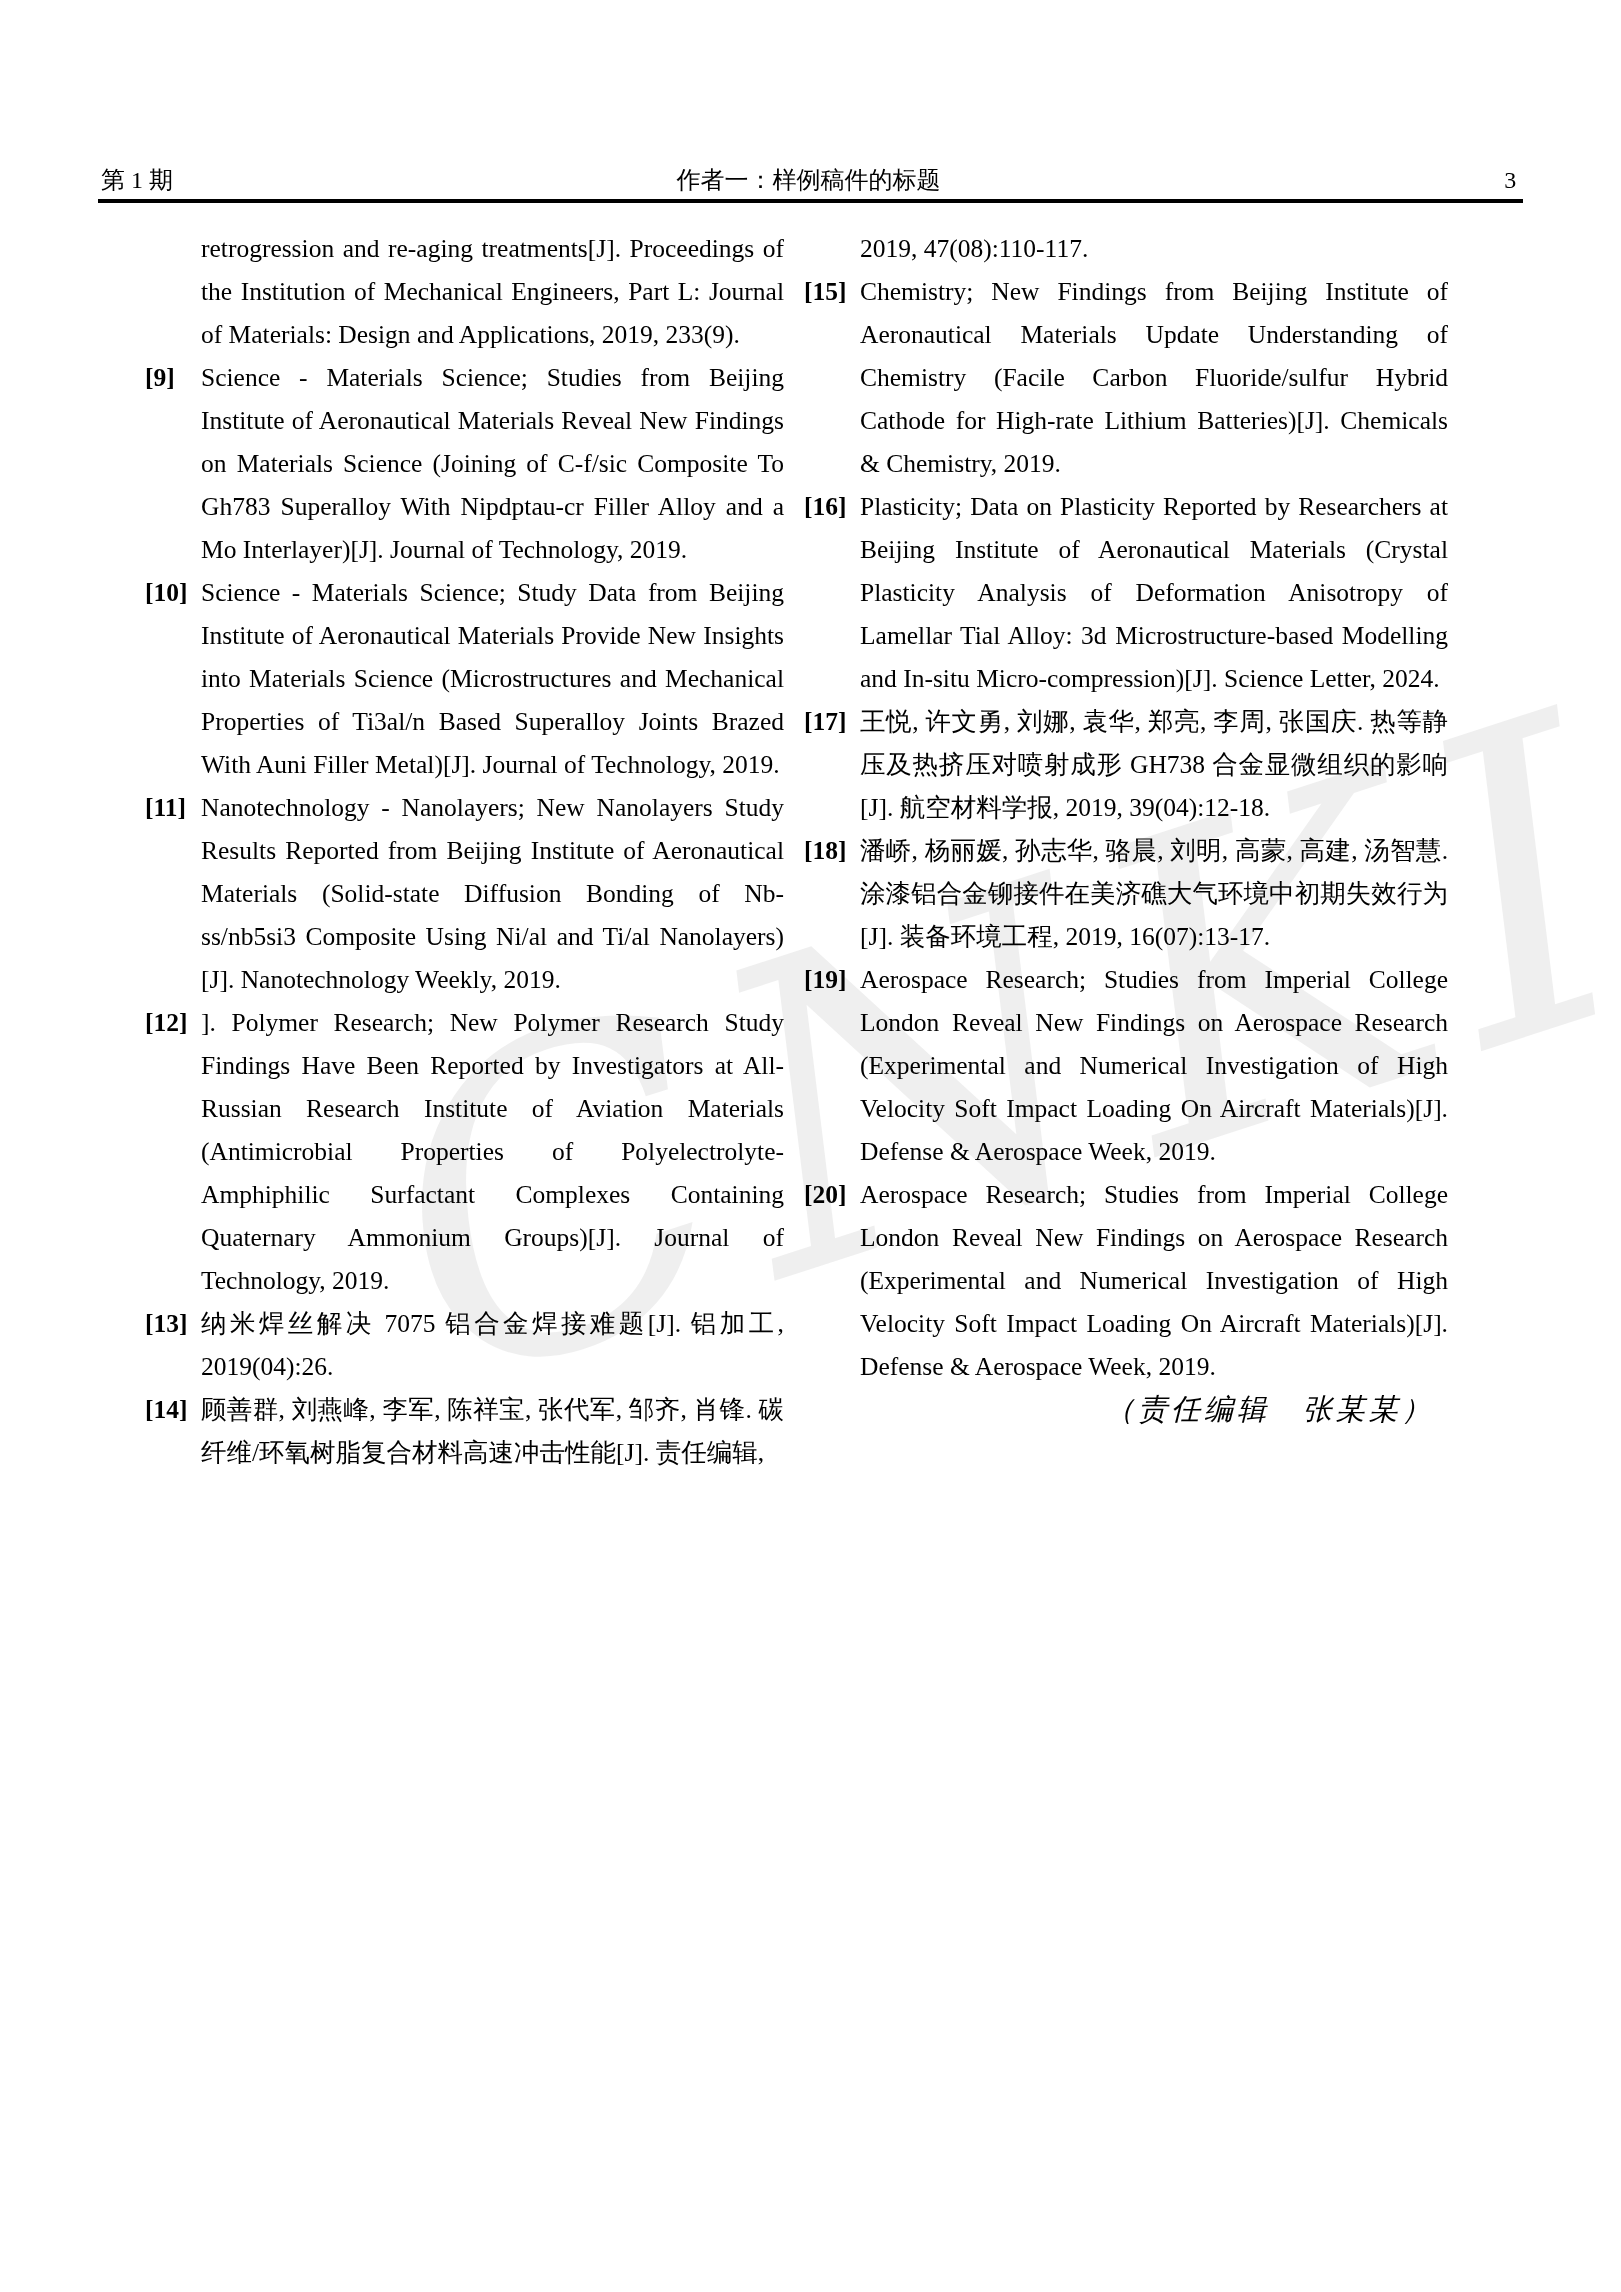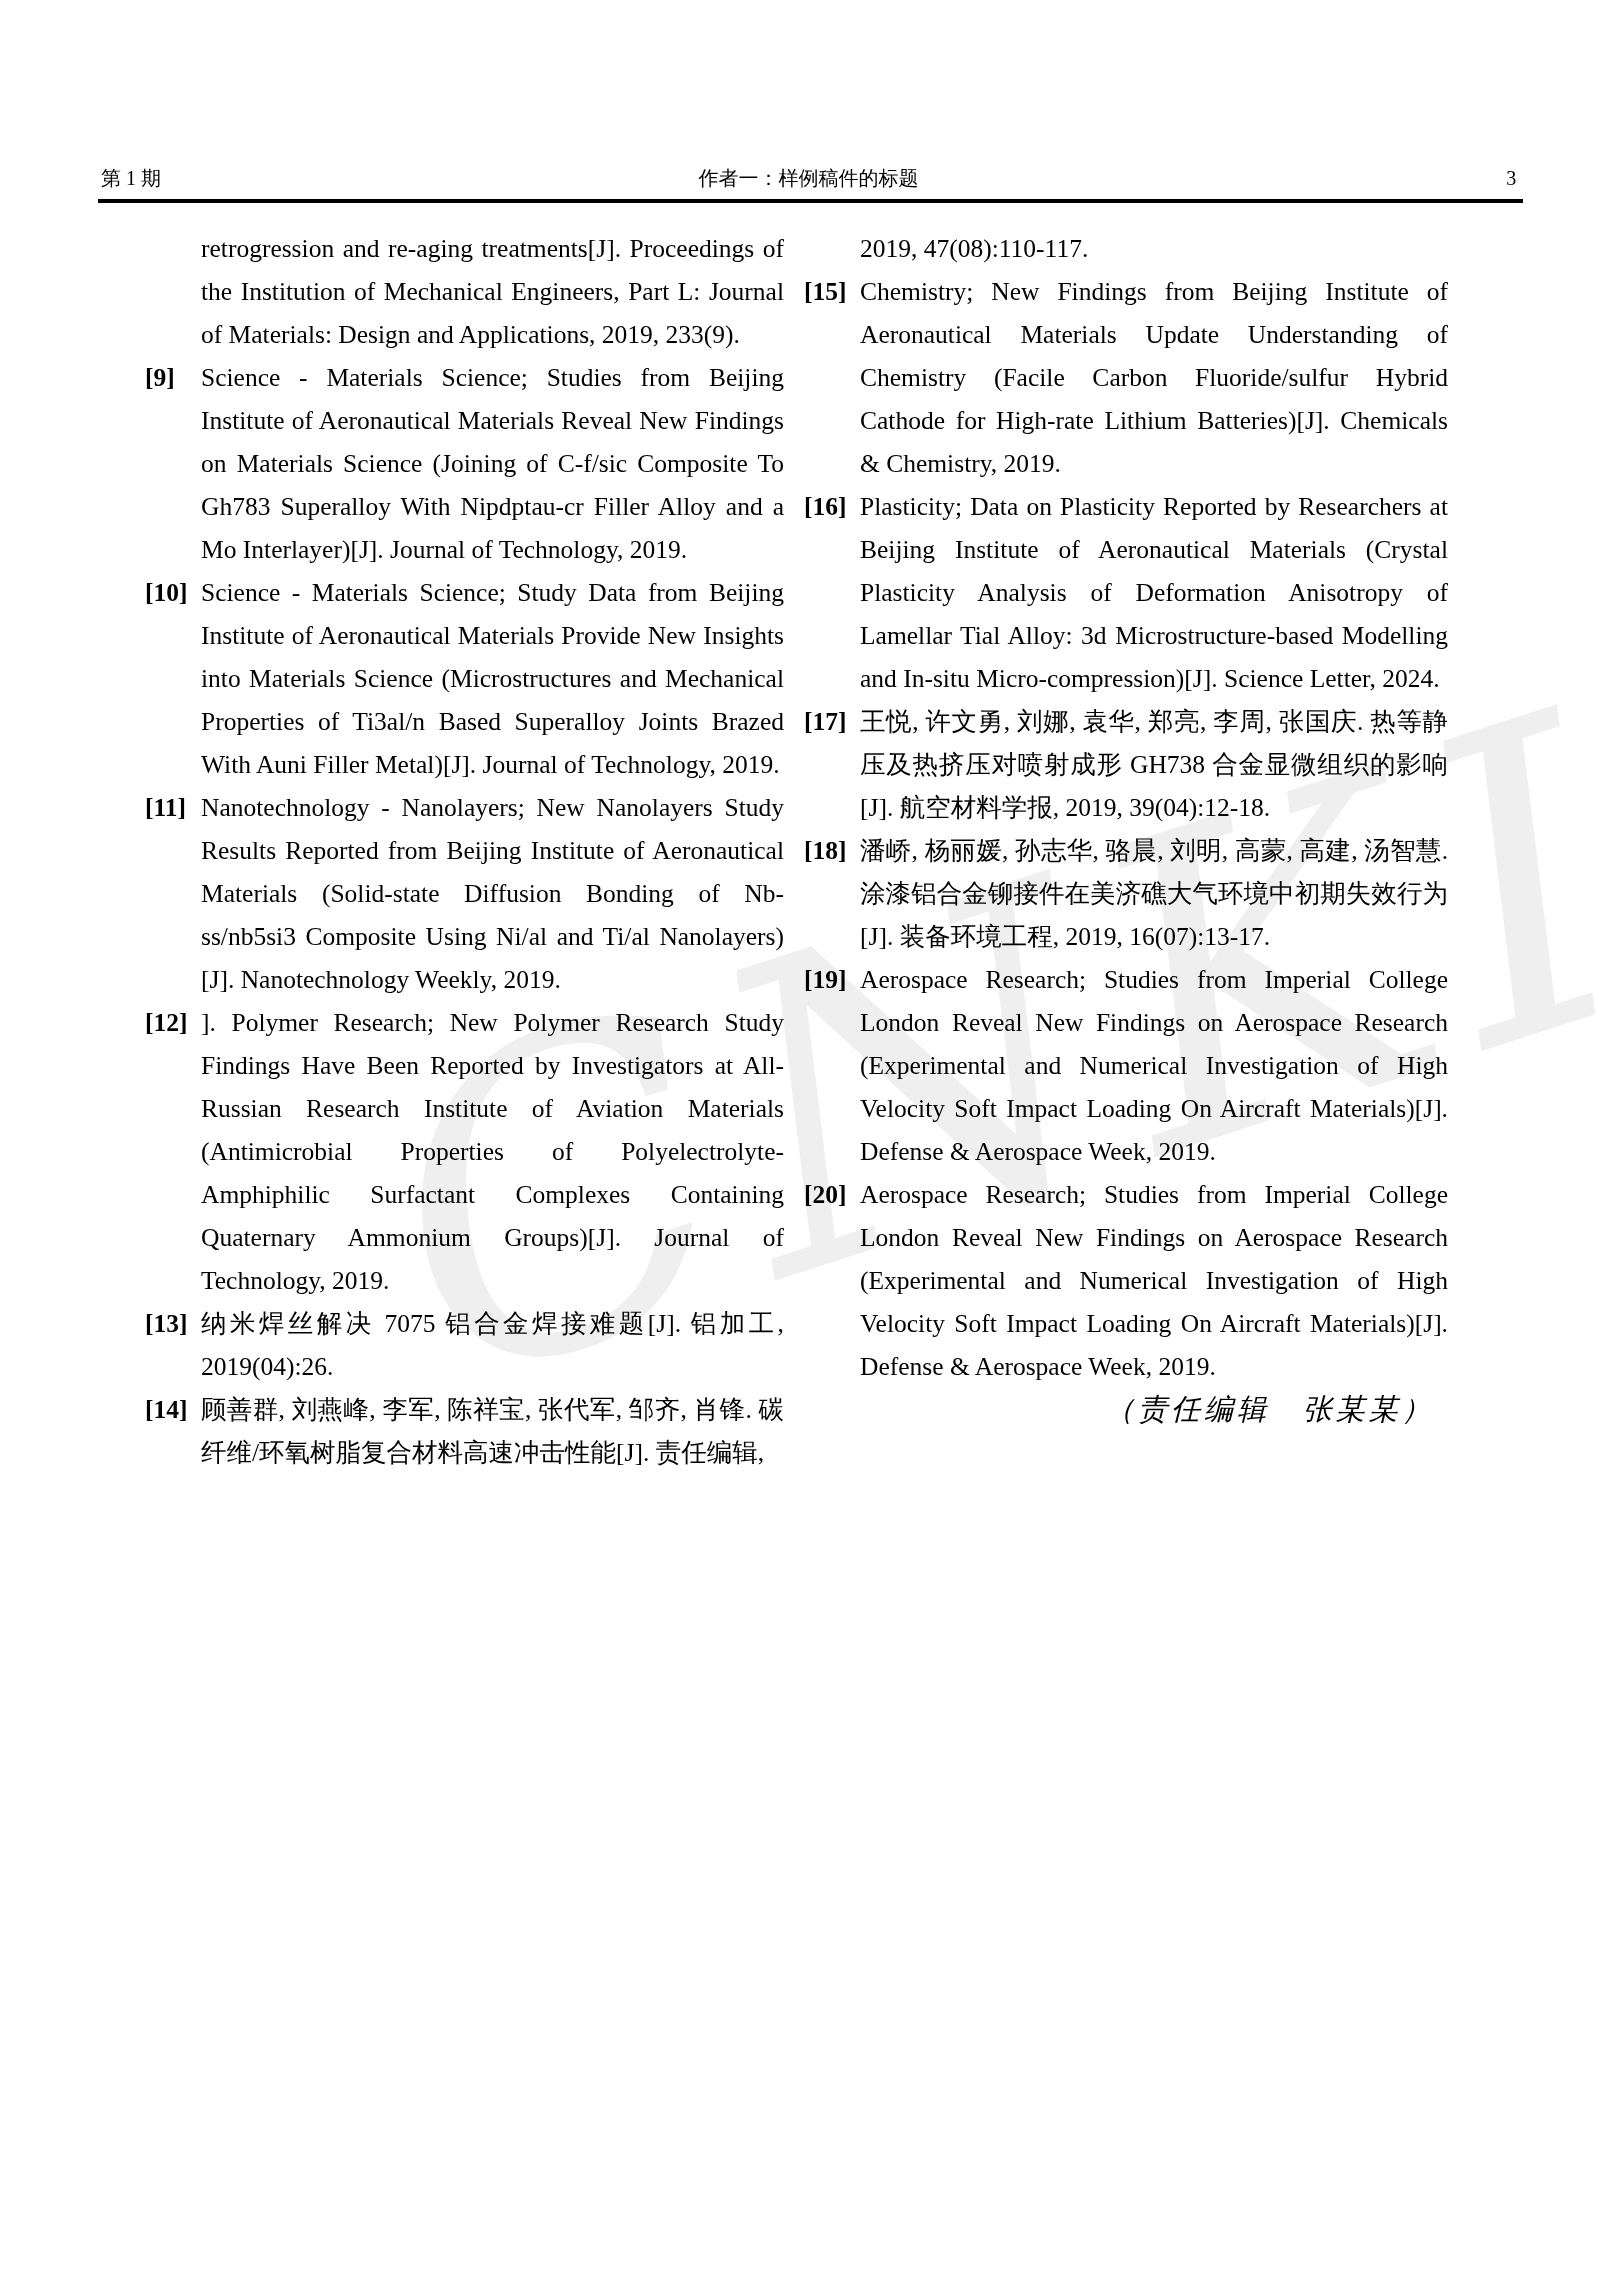--- a/index.html
+++ b/index.html
@@ -28,21 +28,22 @@
     user-select: none;
     letter-spacing: 29px;
   }
   .header {
     position: absolute;
     top: 162px;
     left: 101px;
     width: 1423px;
     height: 35px;
     display: flex;
-    font-size: 20px;
+    align-items: flex-end;
+    font-size: 24px;
     line-height: 33px;
     z-index: 2;
     gap: 36px;
   }
   .header .h-left  { width: 294px; text-align: left; }
   .header .h-mid   { flex: 1; text-align: center; }
   .header .h-right { width: 294px; text-align: right; padding-right: 7.8px; }
   .header-rule {
     position: absolute;
     top: 199px;

